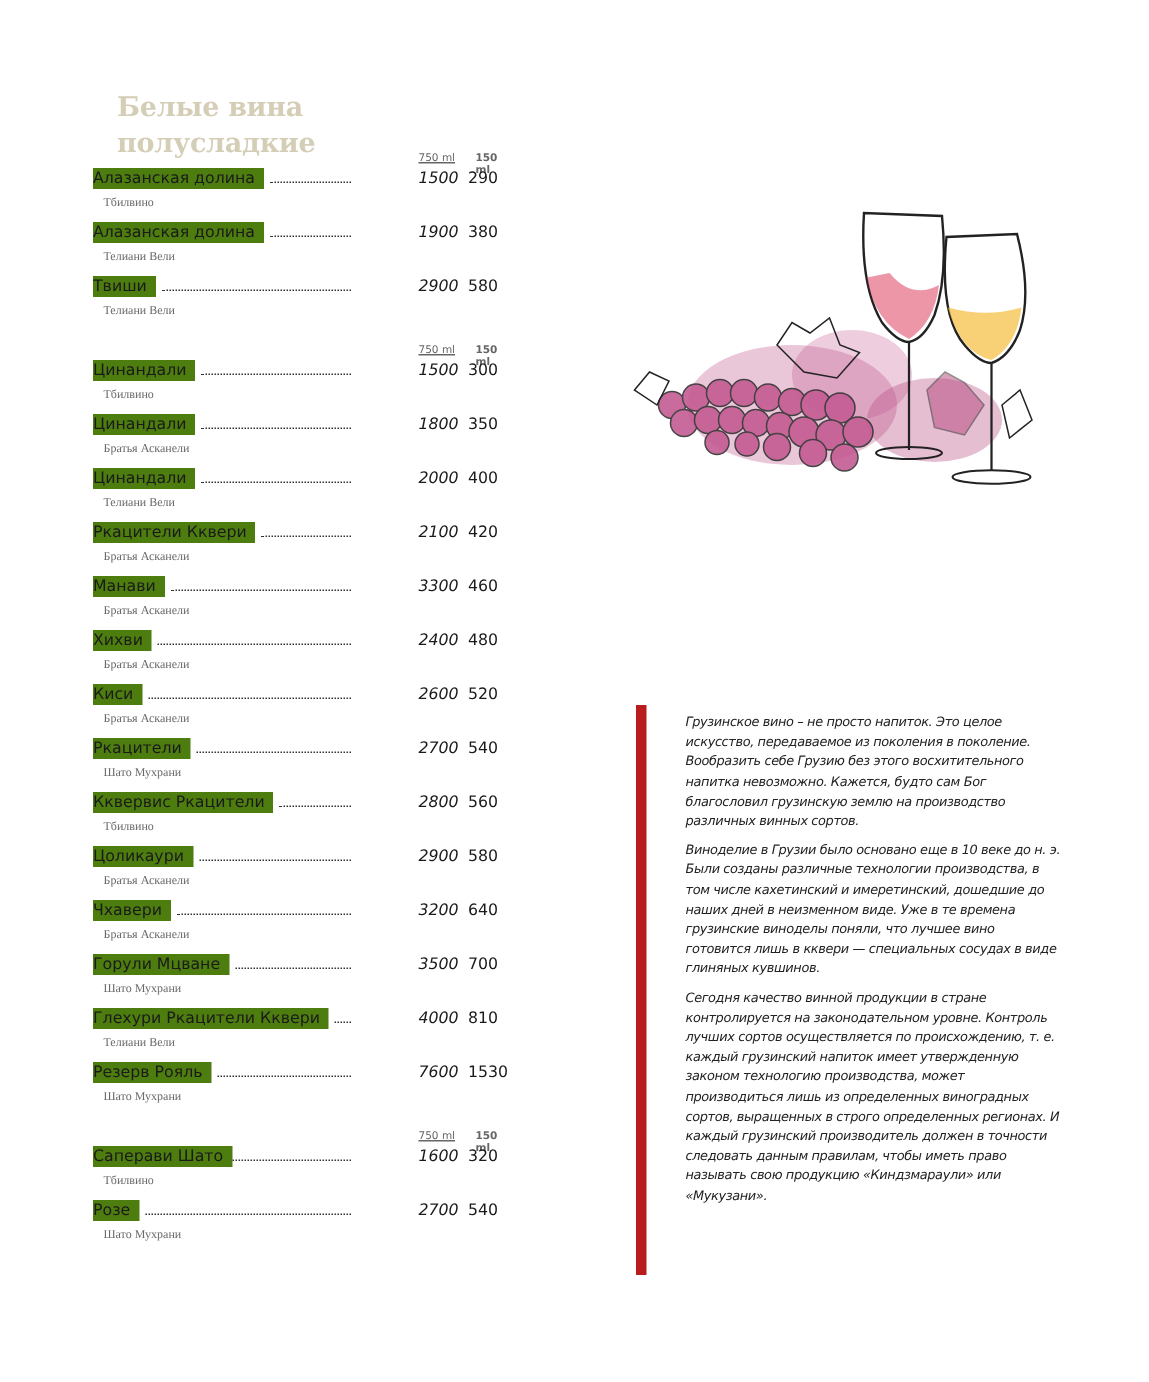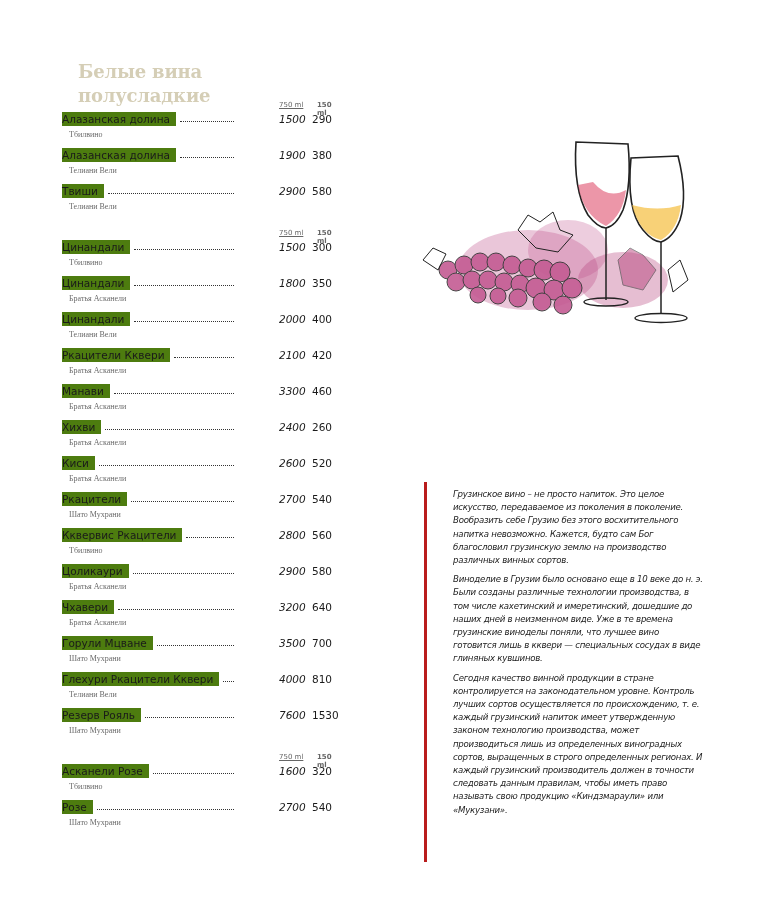--- a/index.html
+++ b/index.html
@@ -24,22 +24,22 @@
   }
   .item .leader {
     position: absolute; left: 40px; width: 132px; top: 9px; border-bottom: 1px dotted #333; z-index: 1;
   }
   .item .p1 { position: absolute; left: 217px; width: 26px; top: 0; font-size: 10.5px; line-height: 14px; font-style: italic; }
   .item .p2 { position: absolute; left: 250px; width: 26px; text-align: left; top: 0; font-size: 10.5px; line-height: 14px; }
   .item .sub { position: absolute; left: 7px; top: 18px; font-size: 8px; color: #6a6a6a; font-family: Liberation Serif, serif; }
   .gap { height: 8px; }
   .illustration { position: absolute; left: 418px; top: 130px; width: 275px; height: 200px; }
   .story {
-    position: absolute; left: 424px; top: 482px; width: 280px; height: 380px;
-    border-left: 3px solid #b91c1c;
+    position: absolute; left: 424px; top: 470px; width: 280px; height: 380px;
+    border-left: 7px solid #b91c1c;
   }
   .story p {
     margin: 6px 0 0 26px; font-family: "DejaVu Sans", sans-serif; font-style: italic;
     font-size: 8.6px; line-height: 13.2px; color: #222; letter-spacing: -0.25px; width: 250px;
   }
   .story p + p { }
 </style>
 </head>
 <body>
 
@@ -110,21 +110,21 @@
       <span class="leader" style="left: 52px; width: 120px;"></span>
       <span class="name">Манави</span>
       <span class="p1">3300</span>
       <span class="p2">460</span>
       <span class="sub">Братья Асканели</span>
     </div>
       <div class="item">
       <span class="leader" style="left: 43px; width: 129px;"></span>
       <span class="name">Хихви</span>
       <span class="p1">2400</span>
-      <span class="p2">260</span>
+      <span class="p2">480</span>
       <span class="sub">Братья Асканели</span>
     </div>
       <div class="item">
       <span class="leader" style="left: 37px; width: 135px;"></span>
       <span class="name">Киси</span>
       <span class="p1">2600</span>
       <span class="p2">520</span>
       <span class="sub">Братья Асканели</span>
     </div>
       <div class="item">
@@ -178,21 +178,21 @@
     </div>
       <div class="gap"></div>
     </div>
     <div class="section">
   <div class="col-heads">
     <span class="c1">750 ml</span>
     <span class="c2">150 ml</span>
   </div>
       <div class="item">
       <span class="leader" style="left: 91px; width: 81px;"></span>
-      <span class="name">Асканели Розе</span>
+      <span class="name">Саперави Шато</span>
       <span class="p1">1600</span>
       <span class="p2">320</span>
       <span class="sub">Тбилвино</span>
     </div>
       <div class="item">
       <span class="leader" style="left: 35px; width: 137px;"></span>
       <span class="name">Розе</span>
       <span class="p1">2700</span>
       <span class="p2">540</span>
       <span class="sub">Шато Мухрани</span>

